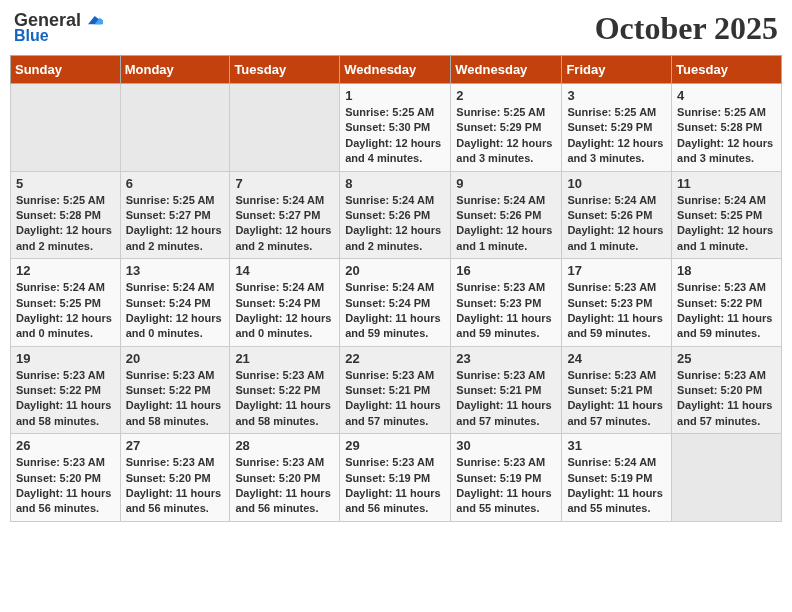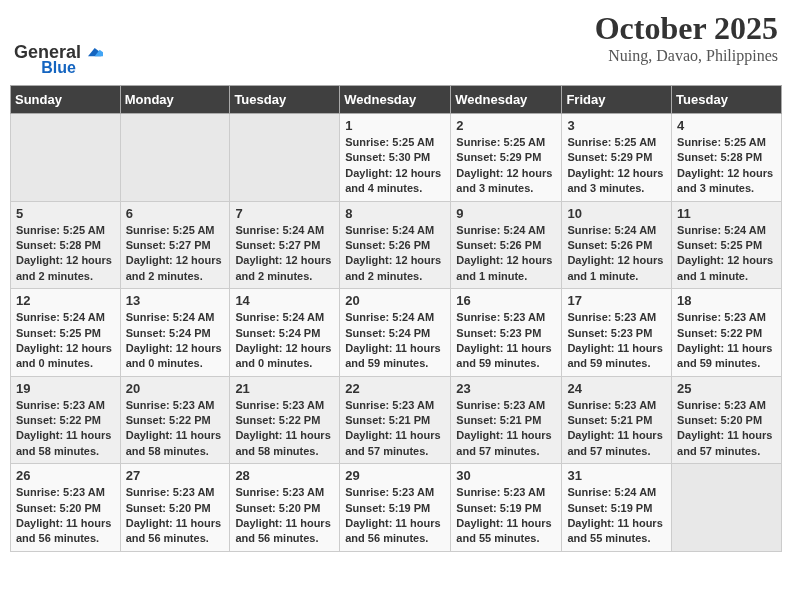--- a/index.html
+++ b/index.html
@@ -49,21 +49,21 @@
     .location-title {
       font-size: 16px;
       color: #555;
     }
     .calendar {
       width: 100%;
       border-collapse: collapse;
       border: 1px solid #ccc;
     }
     .calendar thead tr {
-      background-color: #404040;
+      background-color: #c2410c;
       color: #fff;
       border-radius: 13px;
     }
     .calendar thead th {
       padding: 6px 4px;
       font-size: 13px;
       font-weight: bold;
       text-align: left;
       border: 1px solid #aaa;
     }
@@ -99,34 +99,33 @@
     }
     .empty-cell {
       background: #e8e8e8 !important;
     }
   </style>
 </head>
 <body>
 
 <div class="header-row">
   <div class="logo">
-    <div style="display:flex;flex-direction:column;align-items:center;margin-top:32px;">
+    <div style="display:flex;flex-direction:column;align-items:flex-start;">
       <div style="display:flex;align-items:center;">
         <span class="logo-text-general">General</span>
         <svg class="logo-icon" viewBox="0 0 24 16" xmlns="http://www.w3.org/2000/svg">
           <polygon points="6,12 14,2 22,8 22,12" fill="#1565c0"></polygon>
           <polygon points="14,12 20,4 24,7 24,12" fill="#42a5f5"></polygon>
         </svg>
       </div>
       <span class="logo-text-blue" style="margin-top:-4px;">Blue</span>
     </div>
   </div>
   <div class="title-block">
     <div class="month-title">October 2025</div>
-    <div class="location-title">Nuing, Davao, Philippines</div>
   </div>
 </div>
 
 <table class="calendar">
   <thead>
     <tr id="weekday-header">
     <th>Sunday</th>
         <th>Monday</th>
         <th>Tuesday</th>
         <th>Wednesday</th>

